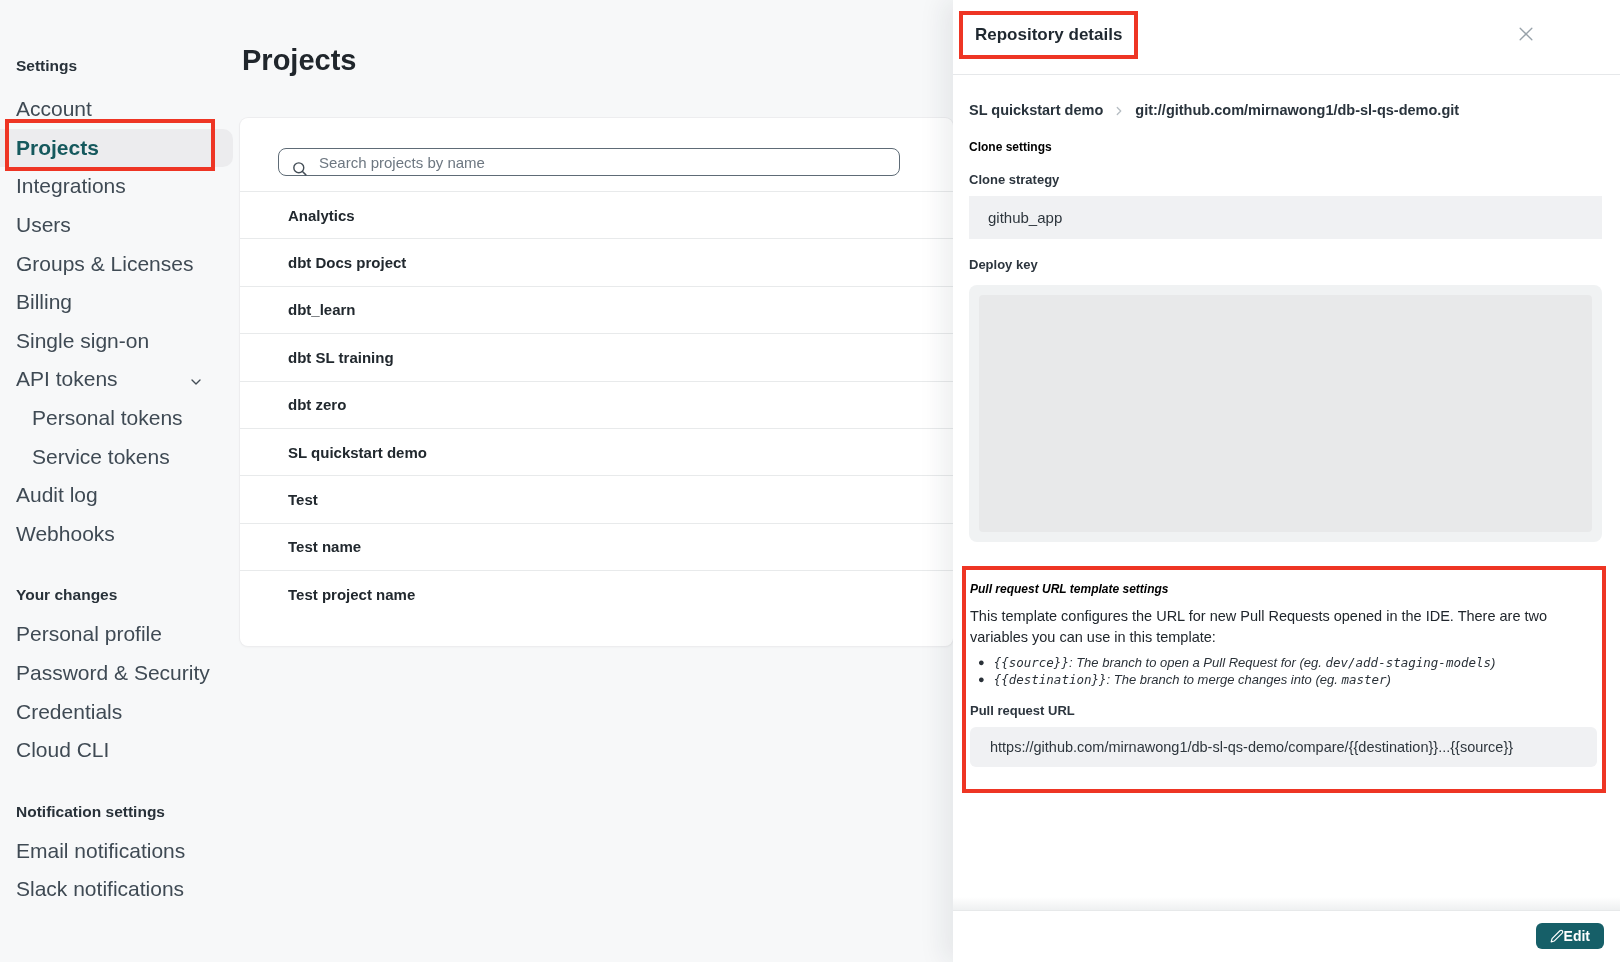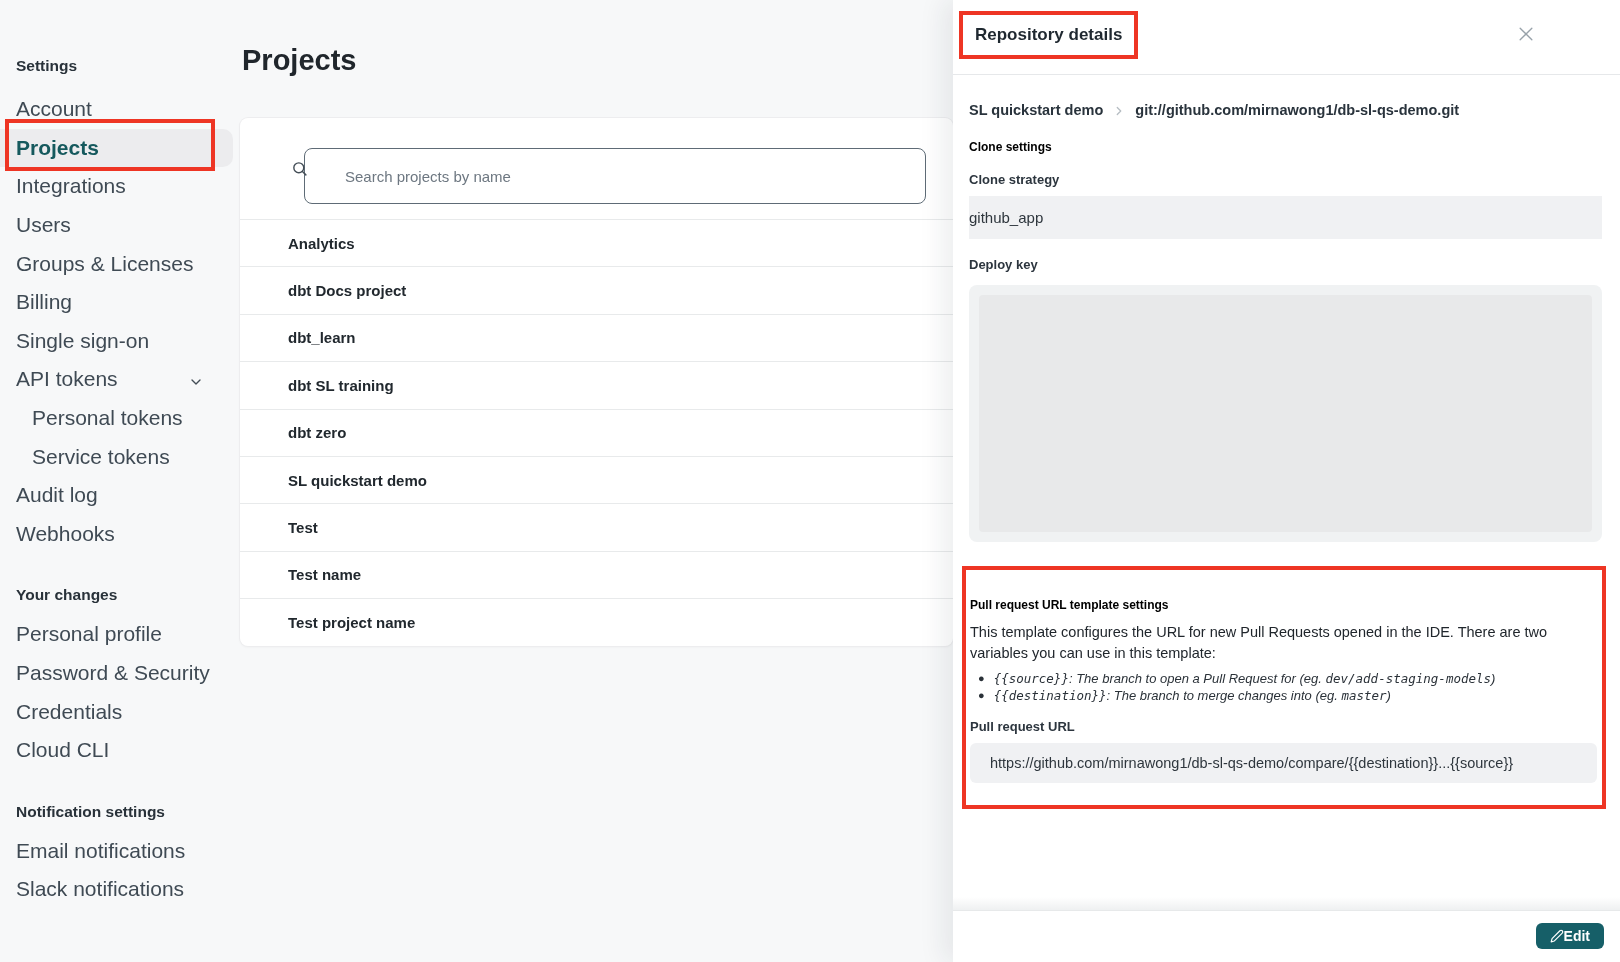--- a/index.html
+++ b/index.html
@@ -29,23 +29,23 @@
   
   .main-title { position:absolute; left:242px; top:44px; font-size:29px; font-weight:700; color:#20262c; }
   .card {
     position:absolute; left:240px; top:118px; width:713px; height:528px;
     background:#fff; border-radius:8px;
     box-shadow:0 0 0 1px #ededef, 0 1px 3px rgba(20,30,40,.05);
     overflow:hidden;
   }
   .search-wrap { position:relative; margin:30px 40px 0 38px; }
   .search-input {
-    width:622px; height:56px; border:1.5px solid #5e6b76; border-radius:8px;
+    width:622px; height:28px; border:1.5px solid #5e6b76; border-radius:8px;
     padding:0 12px 0 40px; font-size:15px; color:#2c353d; background:#fff;
-    font-family:"Liberation Sans", sans-serif; outline:none;margin-left:26px;
+    font-family:"Liberation Sans", sans-serif; outline:none;
   }
   .search-input::placeholder { color:#6d7781; }
   .search-icon { position:absolute; left:13px; top:12px; }
   .rows { margin-top:15px; }
   .row { height:47.4px; border-top:1px solid #e8eaeb; display:flex; align-items:center; padding-left:48px; font-size:15px; font-weight:700; color:#21282e; cursor:pointer; }
 
   
   .panel {
     position:absolute; left:953px; top:0; width:667px; height:962px;
     background:#fff; box-shadow:-10px 0 24px rgba(30,40,50,.08);
@@ -58,30 +58,30 @@
   }
   .close-btn { position:absolute; right:84px; top:24px; cursor:pointer; line-height:0; }
 
   .panel-body { padding:0 18px 0 16px; }
   .crumb { display:flex; align-items:center; gap:9px; margin-top:27px; font-size:14.5px; font-weight:700; color:#29333c; }
   .crumb .sep { line-height:0; margin-top:1px; }
   .section-h { font-size:12px; font-weight:700; color:#000000; margin-top:22px; }
   .field-label { font-size:13px; font-weight:700; color:#2c353e; margin-top:18px; }
   .ro-field {
     margin-top:9px; height:43px; background:#f0f1f3; border-radius:0;
-    display:flex; align-items:center; font-size:15px; color:#2e363d;
+    display:flex; align-items:center; padding-left:19px; font-size:15px; color:#2e363d;
   }
   .deploy-box { margin-top:13px; height:257px; background:#f0f2f3; border-radius:8px; padding:10px; }
   .deploy-inner { width:100%; height:100%; background:#e8e9ea; border-radius:4px; }
 
   .pr-section {
     margin:24px -4px 0 -7px; border:4px solid #ee3524;
     padding:8px 5px 22px 4px;
   }
-  .pr-section .section-h { margin-top:20px; }
+  .pr-section .section-h { margin-top:4px;font-style:italic; }
   .pr-desc { margin-top:10px; font-size:14.5px; line-height:21px; color:#20262c; }
   .bullets { margin-top:7px; }
   .bullet { font-size:13px; font-style:italic; color:#2a3138; line-height:16.5px; padding-left:8px; }
   .bullet .dot { font-style:normal; margin-right:9px; font-size:11px; position:relative; top:-1px; }
   .mono { font-family:"DejaVu Sans Mono", monospace; font-size:12.5px; }
   .pr-section .field-label { margin-top:15px; }
   .url-field {
     margin-top:9px; height:40px; background:#f0f1f3; border-radius:6px;
     display:flex; align-items:center; padding-left:20px; font-size:14.5px; color:#2e363d;
   }

